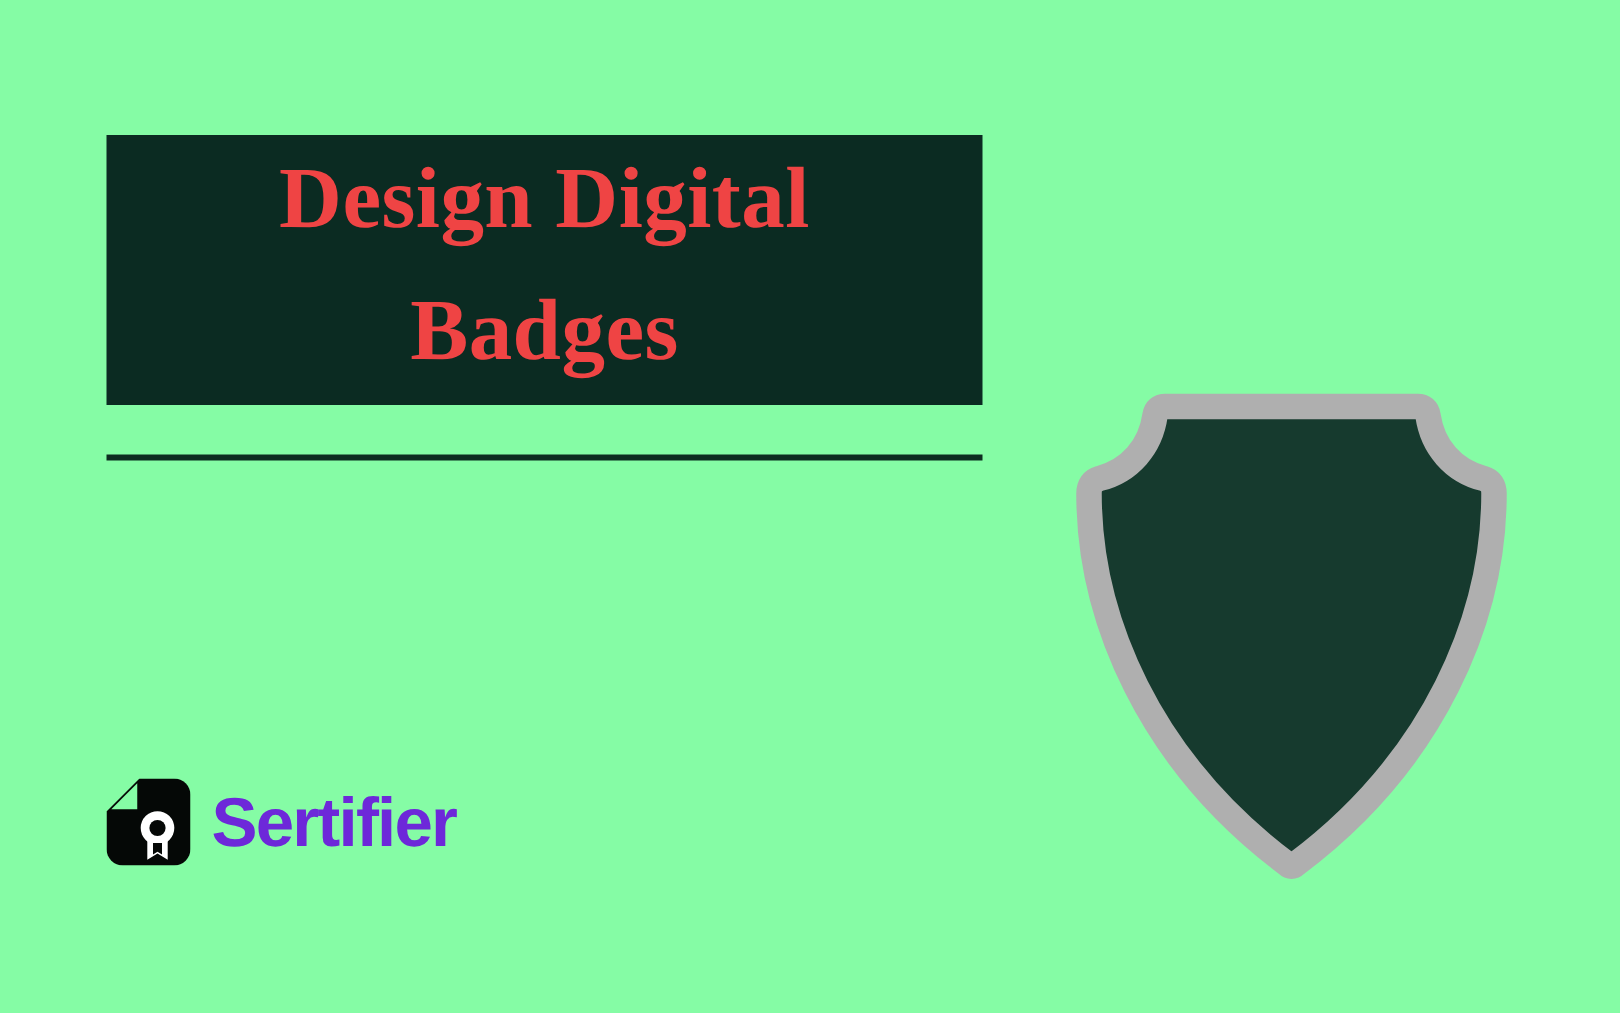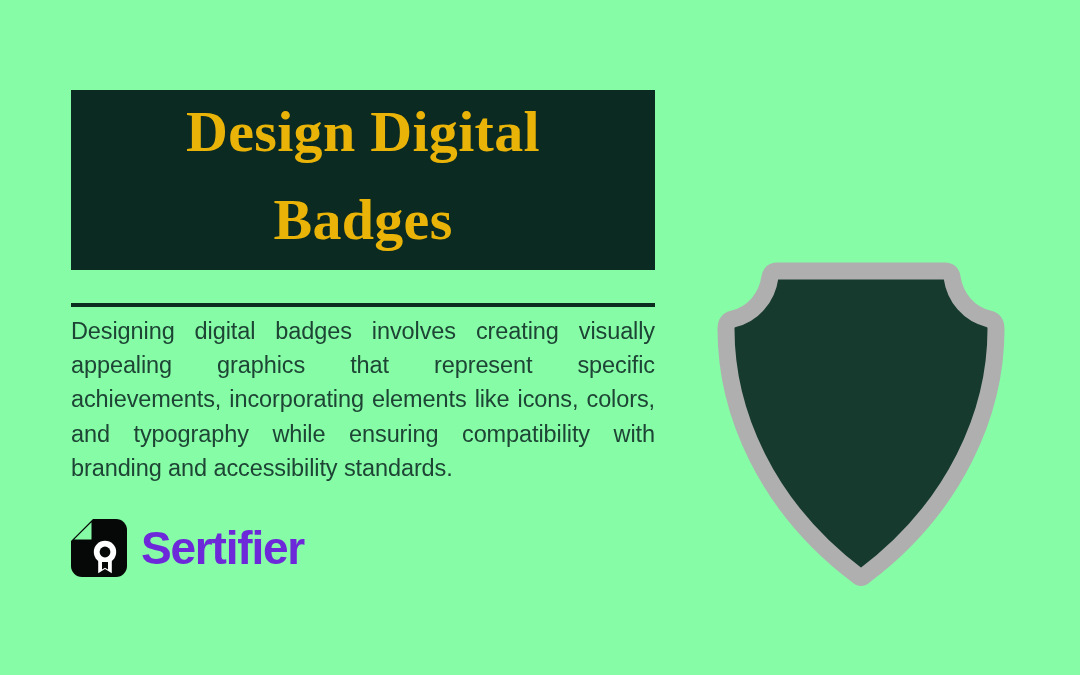--- a/index.html
+++ b/index.html
@@ -33,21 +33,21 @@
     background: #0b2b22;
     display: flex;
     align-items: center;
     justify-content: center;
     box-sizing: border-box;
     padding: 4px 18px 12px 18px;
   }
   .title-text {
     font-family: "Liberation Serif", "DejaVu Serif", serif;
     font-weight: 700;
-    color: #eab308;
+    color: #ef4444;
     font-size: 58px;
     line-height: 1.52;
     text-align: center;
     letter-spacing: 0.3px;
     white-space: pre-line;
     margin: 0;
   }
 
   
   .divider {
@@ -119,21 +119,20 @@
 
 <div id="canvas">
 
   <div class="title-box">
     <h1 class="title-text">Design Digital
 Badges</h1>
   </div>
 
   <div class="divider"></div>
 
-  <p class="body-text">Designing digital badges involves creating visually appealing graphics that represent specific achievements, incorporating elements like icons, colors, and typography while ensuring compatibility with branding and accessibility standards.</p>
 
   <div class="logo">
     <svg class="logo-mark" viewBox="0 0 56 58" aria-hidden="true">
       <path d="M22 0 H45 A11 11 0 0 1 56 11 V47 A11 11 0 0 1 45 58 H11 A11 11 0 0 1 0 47 V22 Z" fill="#050806"></path>
       <path d="M20.5 3.2 L3.2 20.5 H20.5 Z" fill="#85fca5"></path>
       <circle cx="34" cy="33" r="11.2" fill="#ffffff"></circle>
       <circle cx="34" cy="33" r="5.4" fill="#050806"></circle>
       <path d="M27.2 41.5 L27.2 54.2 L34 50.0 L40.8 54.2 L40.8 41.5 Z" fill="#ffffff"></path>
       <path d="M31.0 43.0 L31.0 50.6 L34 48.8 L37 50.6 L37 43.0 Z" fill="#050806"></path>
     </svg>

